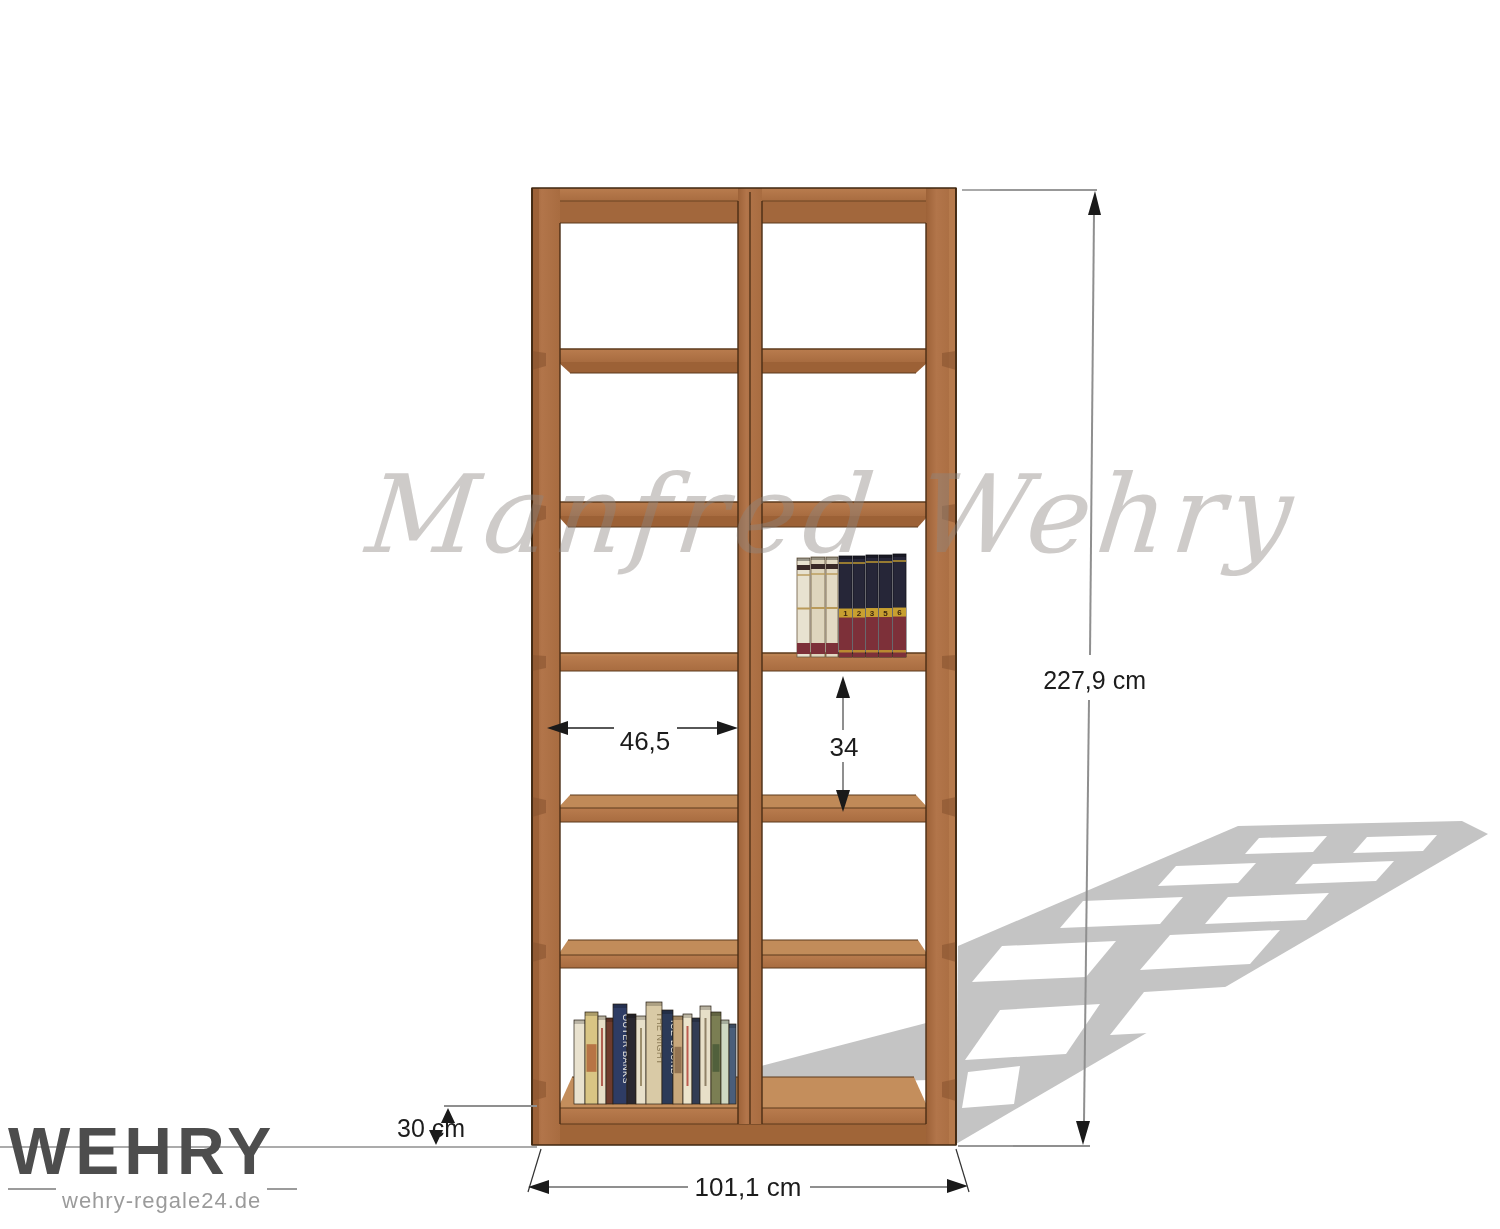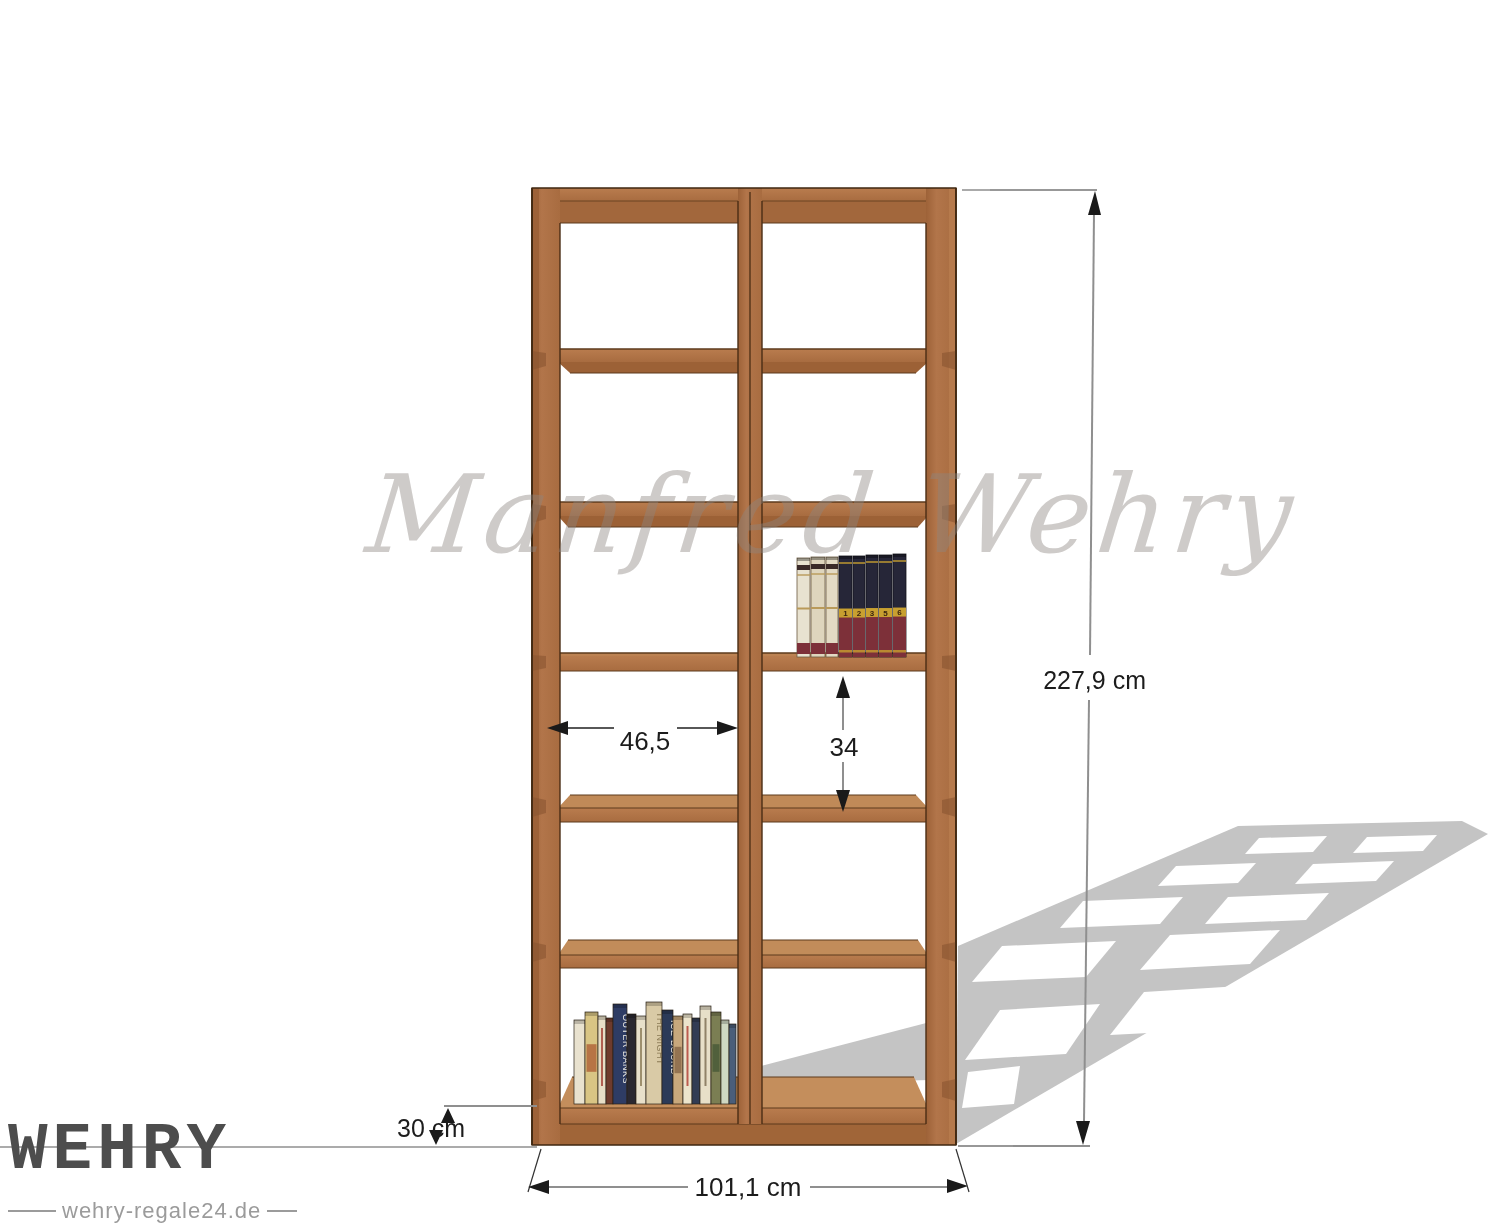--- a/index.html
+++ b/index.html
@@ -1,23 +1,23 @@
 <!DOCTYPE html>
 <html><head>
 <meta charset="utf-8">
 <style>
   html,body{margin:0;padding:0;background:#fff;}
   #stage{position:relative;width:1500px;height:1229px;background:#ffffff;overflow:hidden;
          font-family:"Liberation Sans",sans-serif;}
   #scene{position:absolute;left:0;top:0;}
   .dimlabel{font-family:"Liberation Sans",sans-serif;fill:#1c1c1c;}
   #logo{position:absolute;left:8px;top:1118px;width:330px;}
-  #logo .brand{font-family:Liberation Mono, monospace;font-weight:bold;font-size:66px;
+  #logo .brand{font-family:Liberation Sans, sans-serif;font-weight:bold;font-size:66px;
                color:#4d4d4d;letter-spacing:5px;line-height:1.0;}
-  #logo .tagline{display:flex;align-items:center;margin-top:14px;color:#9b9b9b;
+  #logo .tagline{display:flex;margin-top:4px;color:#9b9b9b;
                  font-size:22px;letter-spacing:1px;}
   .tagline .dash{height:2px;background:#9b9b9b;}
   .tagline .dash.l{width:48px;margin-right:6px;}
   .tagline .dash.r{width:30px;margin-left:6px;}
   #watermark{position:absolute;left:368px;top:452px;width:800px;
              font-family:"DejaVu Serif",serif;font-style:italic;font-size:108px;
              color:#8d8681;opacity:0.42;letter-spacing:6px;transform:skewX(-6deg);
              white-space:nowrap;pointer-events:none;}
 </style>
 </head>

